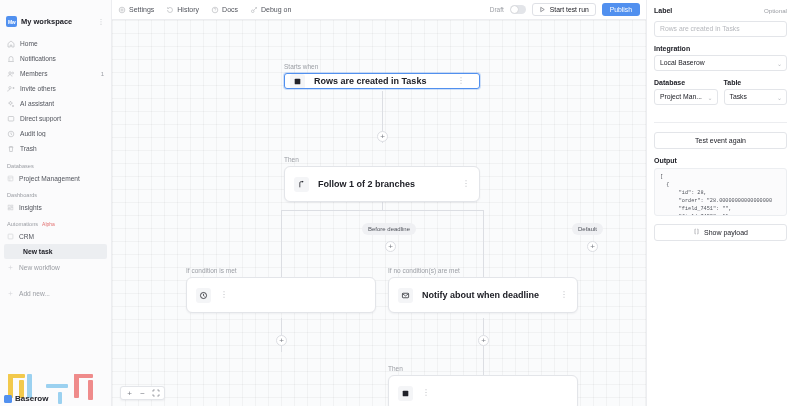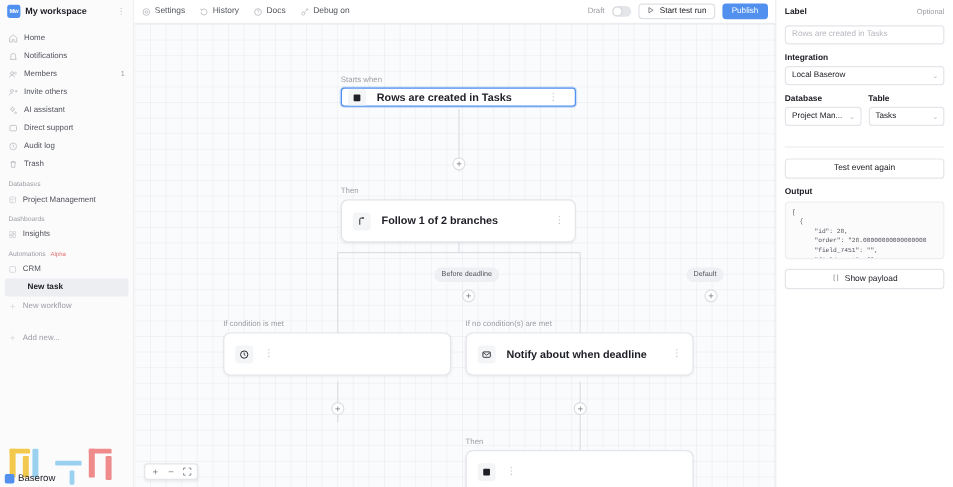--- a/index.html
+++ b/index.html
@@ -8,21 +8,21 @@
     font-family: "Liberation Sans", sans-serif;
     background: #fff; overflow: hidden;
     -webkit-font-smoothing: antialiased;
   }
   .app { position: relative; width: 794px; height: 406px; display: flex; }
 
   
   .sidebar {
     width: 112px; height: 406px; background: #fbfbfc;
     border-right: 1px solid #ecedf0; flex: 0 0 112px;
-    position: relative; padding-top: 0;
+    position: relative; padding-top: 12px;
   }
   .ws-head {
     height: 20px; display: flex; align-items: center; gap: 4px;
     padding: 0 6px; border-bottom: 1px solid transparent;
   }
   .ws-logo {
     width: 11px; height: 11px; border-radius: 2px;
     background: #5190ef; flex: 0 0 11px;
     display: flex; align-items: center; justify-content: center;
     color: #fff; font-size: 5px; font-weight: bold; letter-spacing: -0.5px;
@@ -61,21 +61,21 @@
   .nav-dim { color: #9a9da3; }
 
   .sb-bottom { position: absolute; left: 0; bottom: 0; width: 112px; }
   .logo-deco { position: relative; height: 34px; overflow: hidden; }
   .bar { position: absolute; border-radius: 1px; }
   .brand {
     position: absolute; left: 4px; bottom: 3px;
     display: flex; align-items: center; gap: 3px;
   }
   .brand-mark { width: 8px; height: 8px; border-radius: 1.5px; background: #5190ef; }
-  .brand-text { font-size: 8px; font-weight: 400; color: #202128; }
+  .brand-text { font-size: 8px; font-weight: 700; color: #202128; }
 
   
   .main-col { flex: 1; display: flex; flex-direction: column; position: relative; }
   .topbar {
     height: 20px; background: #fff; border-bottom: 1px solid #ecedf0;
     display: flex; align-items: center; padding: 0 6px; gap: 12px;
     flex: 0 0 20px; position: relative; z-index: 5;
   }
   .tb-item {
     display: flex; align-items: center; gap: 3px;

